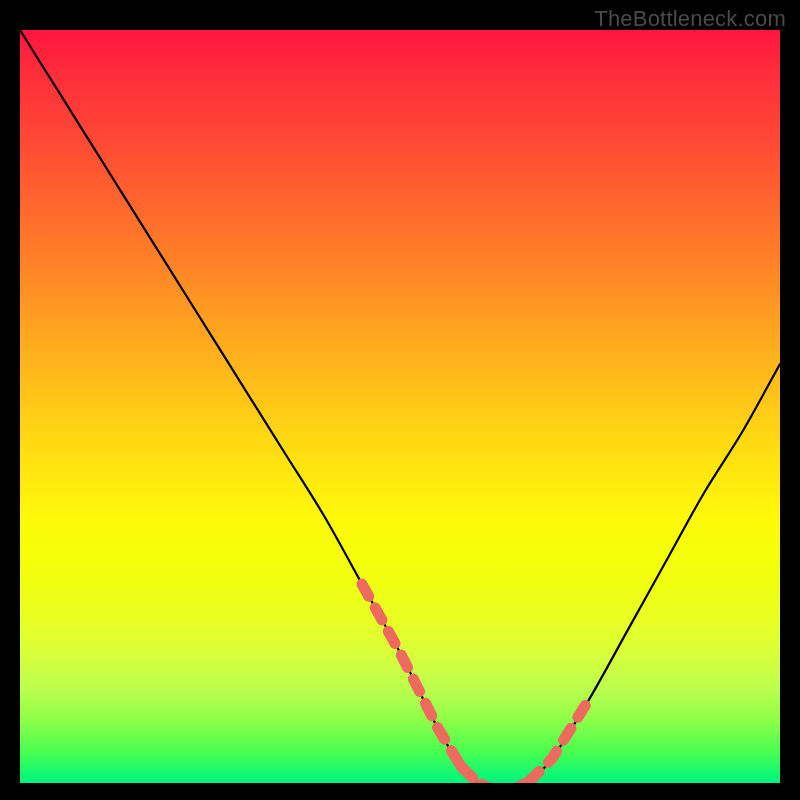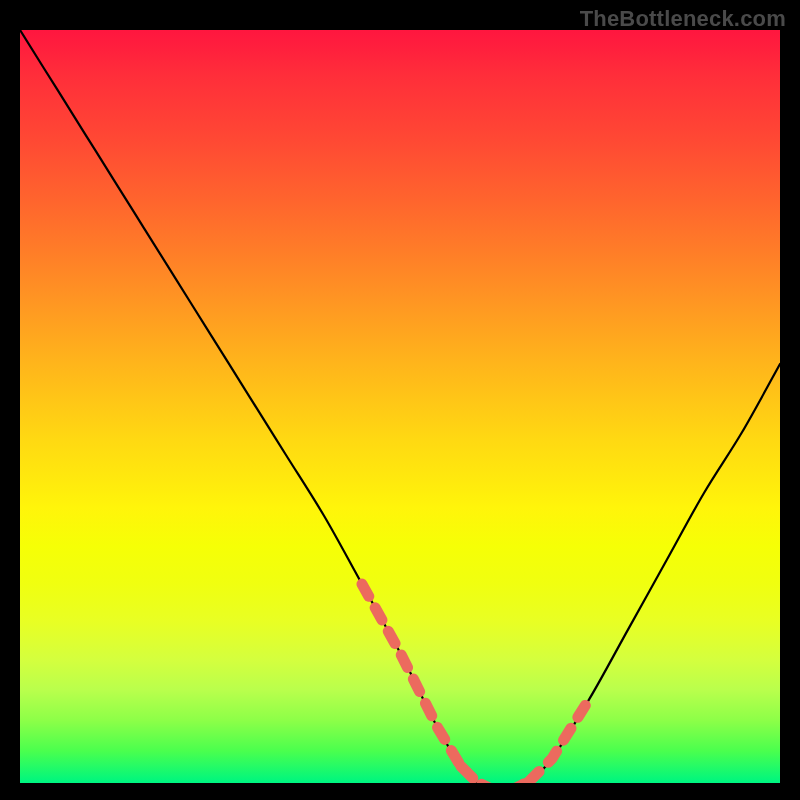--- a/index.html
+++ b/index.html
@@ -15,21 +15,21 @@
     width: 800px;
     height: 800px;
     background: #000;
   }
   .watermark {
     position: absolute;
     top: 6px;
     right: 14px;
     font-family: Arial, Helvetica, sans-serif;
     font-size: 22px;
-    font-weight: 700;
+    font-weight: 400;
     color: #4a4a4a;
     letter-spacing: 0.2px;
     z-index: 10;
     pointer-events: none;
   }
   .plot-frame {
     position: absolute;
     top: 30px;
     left: 20px;
     width: 760px;

